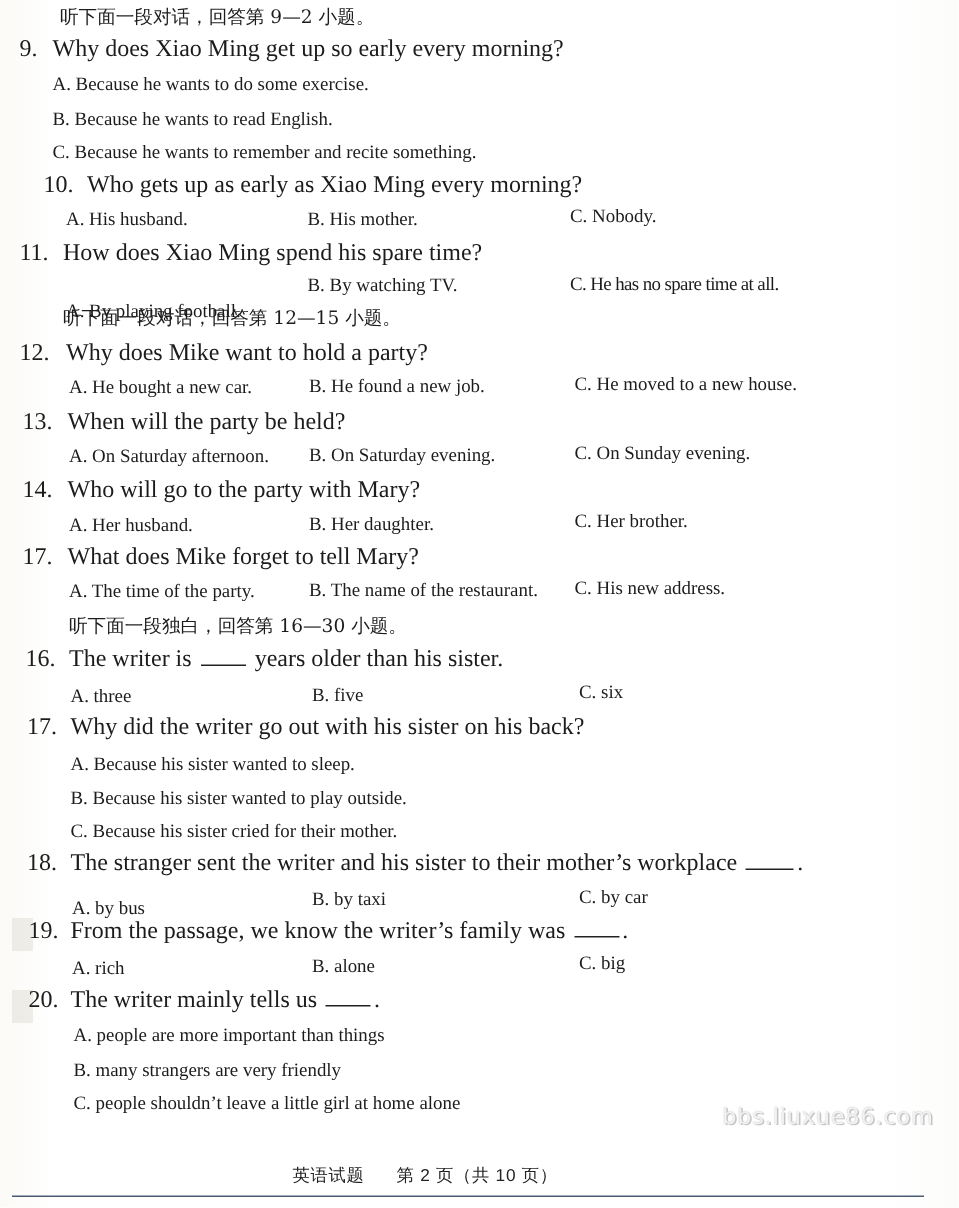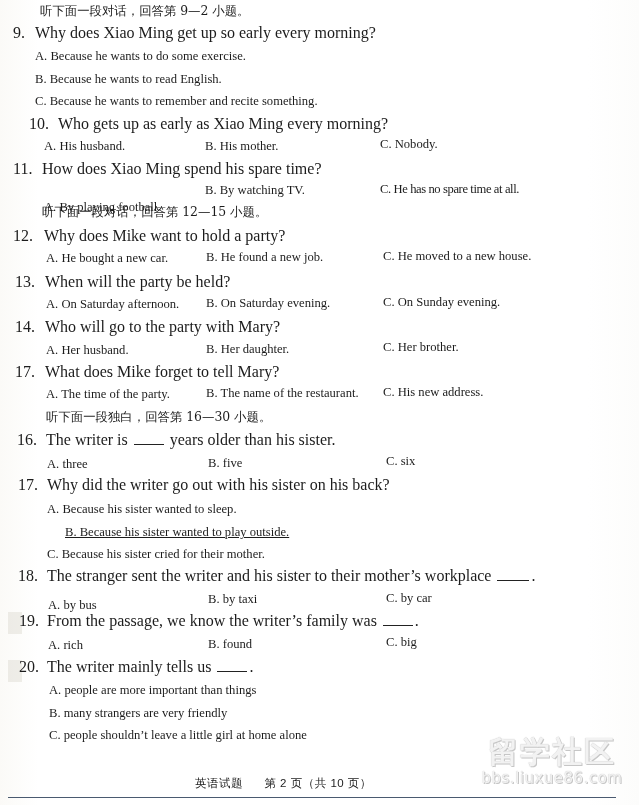--- a/index.html
+++ b/index.html
@@ -174,52 +174,51 @@
     <span>years older than his sister.</span>
   </div>
   <div class="opt" style="left:47px;top:456px;">A. three</div>
   <div class="opt" style="left:208px;top:455px;">B. five</div>
   <div class="opt" style="left:386px;top:453px;">C. six</div>
 
   <div class="line" style="left:18px;top:477px;">
     <span class="qnum" style="width:29px;">17.</span><span>Why did the writer go out with his sister on his back?</span>
   </div>
   <div class="opt" style="left:47px;top:501px;">A. Because his sister wanted to sleep.</div>
-  <div class="opt" style="left:65px;top:524px;text-decoration:underline;">B. Because his sister wanted to play outside.</div>
+  <div class="opt" style="left:47px;top:524px;">B. Because his sister wanted to play outside.</div>
   <div class="opt" style="left:47px;top:546px;">C. Because his sister cried for their mother.</div>
 
   <div class="line" style="left:18px;top:568px;">
     <span class="qnum" style="width:29px;">18.</span><span>The stranger sent the writer and his sister to their mother’s workplace</span>
     <span class="blank" style="width:32px;"></span><span>.</span>
   </div>
   <div class="opt" style="left:48px;top:597px;">A. by bus</div>
   <div class="opt" style="left:208px;top:591px;">B. by taxi</div>
   <div class="opt" style="left:386px;top:590px;">C. by car</div>
 
   <div class="line" style="left:19px;top:613px;">
     <span class="qnum" style="width:28px;">19.</span><span>From the passage, we know the writer’s family was</span>
     <span class="blank"></span><span>.</span>
   </div>
   <div class="opt" style="left:48px;top:637px;">A. rich</div>
-  <div class="opt" style="left:208px;top:636px;">B. found</div>
+  <div class="opt" style="left:208px;top:636px;">B. alone</div>
   <div class="opt" style="left:386px;top:634px;">C. big</div>
 
   <div class="line" style="left:19px;top:659px;">
     <span class="qnum" style="width:28px;">20.</span><span>The writer mainly tells us</span>
     <span class="blank"></span><span>.</span>
   </div>
   <div class="opt" style="left:49px;top:682px;">A. people are more important than things</div>
   <div class="opt" style="left:49px;top:705px;">B. many strangers are very friendly</div>
   <div class="opt" style="left:49px;top:727px;">C. people shouldn’t leave a little girl at home alone</div>
 
   <div class="footer">
     <span>英语试题</span>
     <span style="display:inline-block;width:14px;"></span>
     <span>第 2 页（共 10 页）</span>
   </div>
   <div class="footer-rule"></div>
 
   <div class="watermark">
-    <div class="wm-cn">留学社区</div>
     <div class="wm-url">bbs.liuxue86.com</div>
   </div>
 
 </div>
 
 </body></html>

